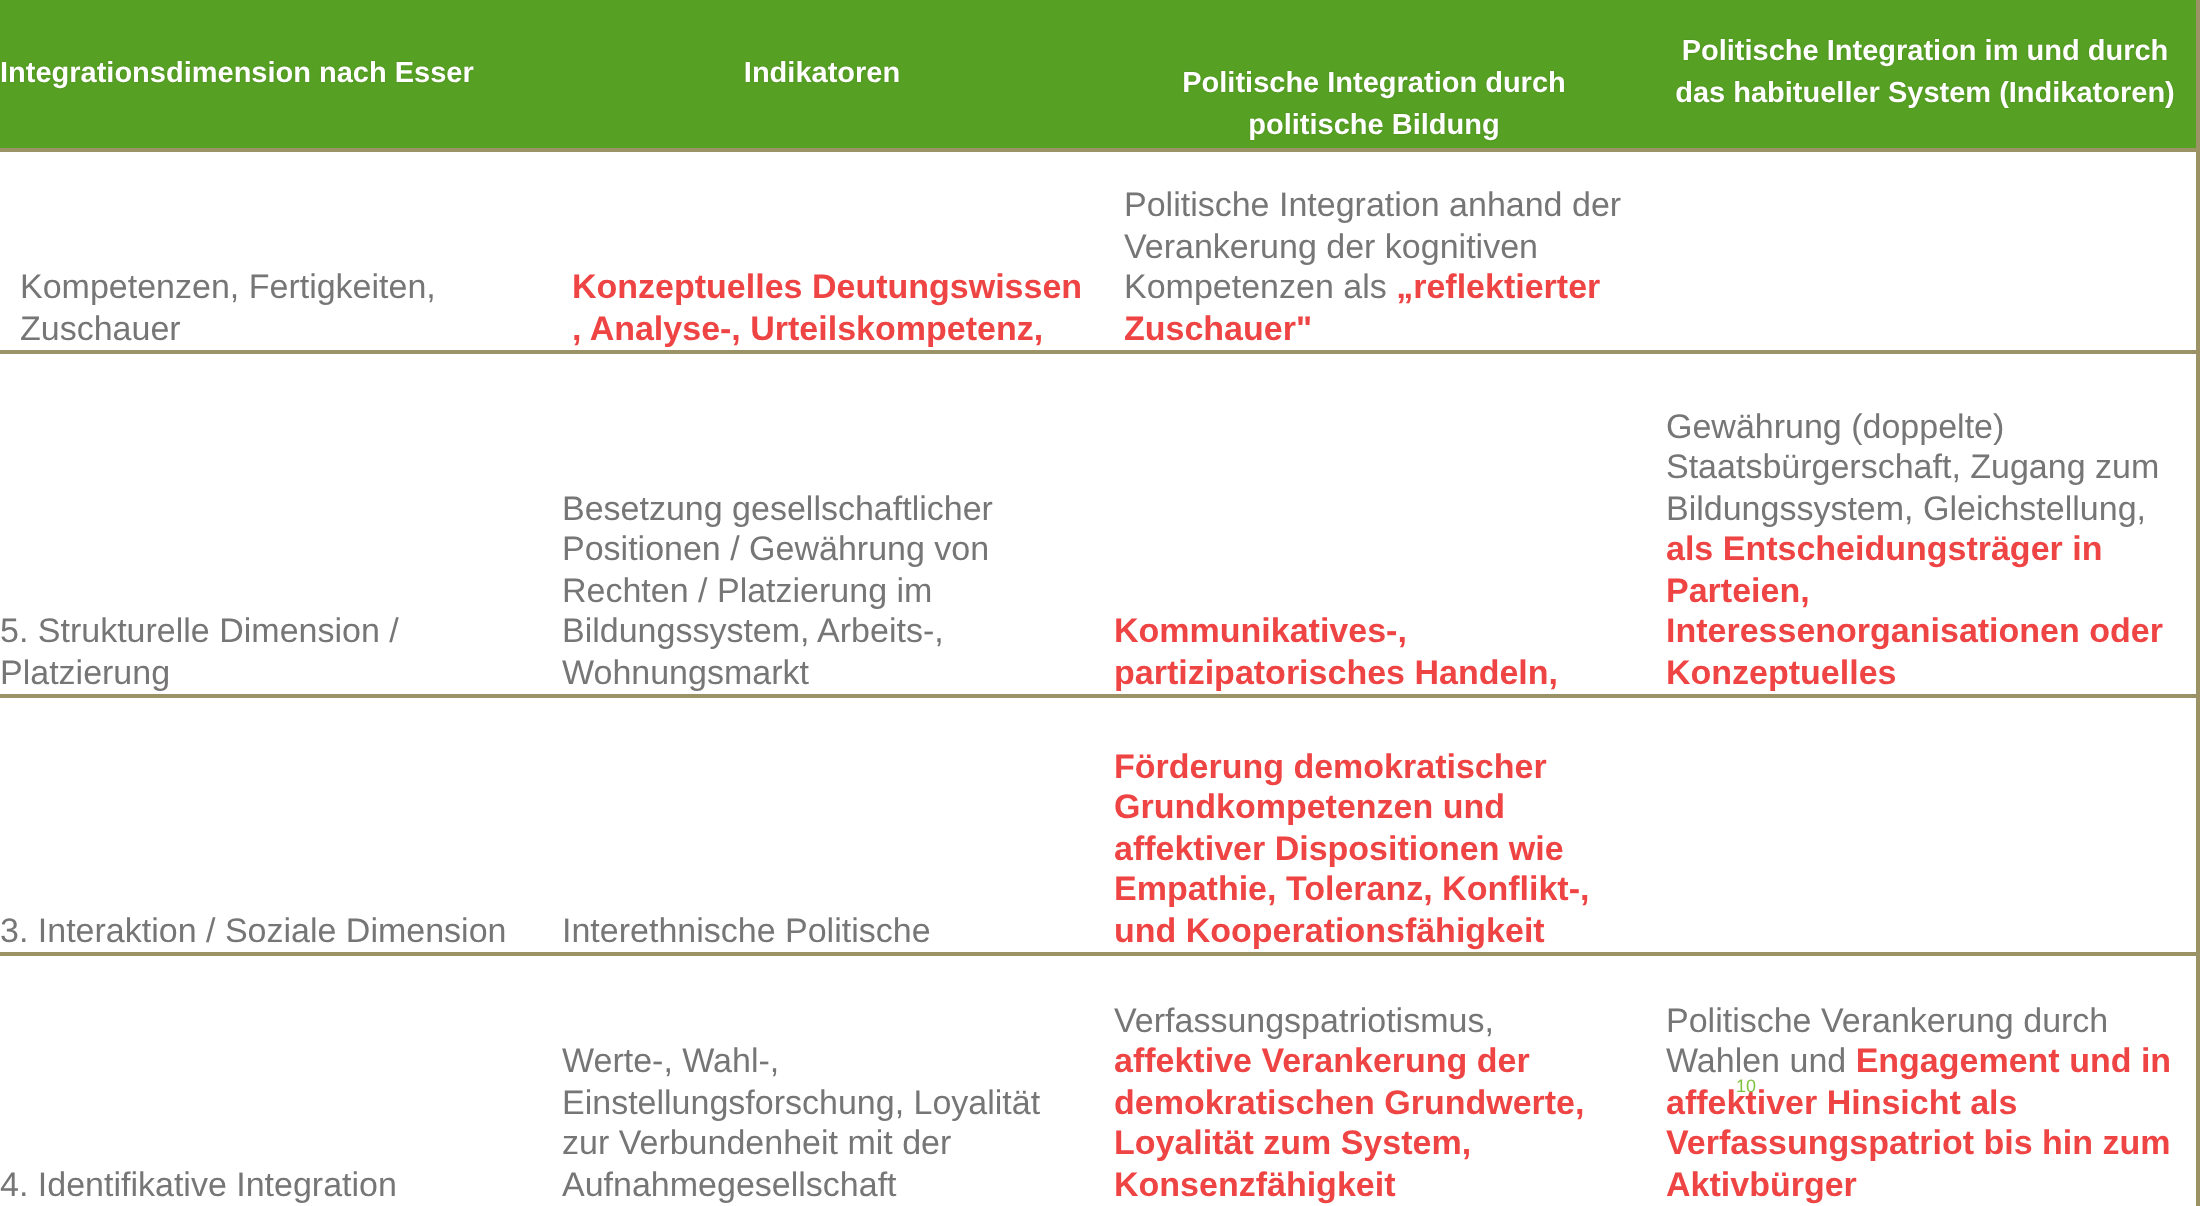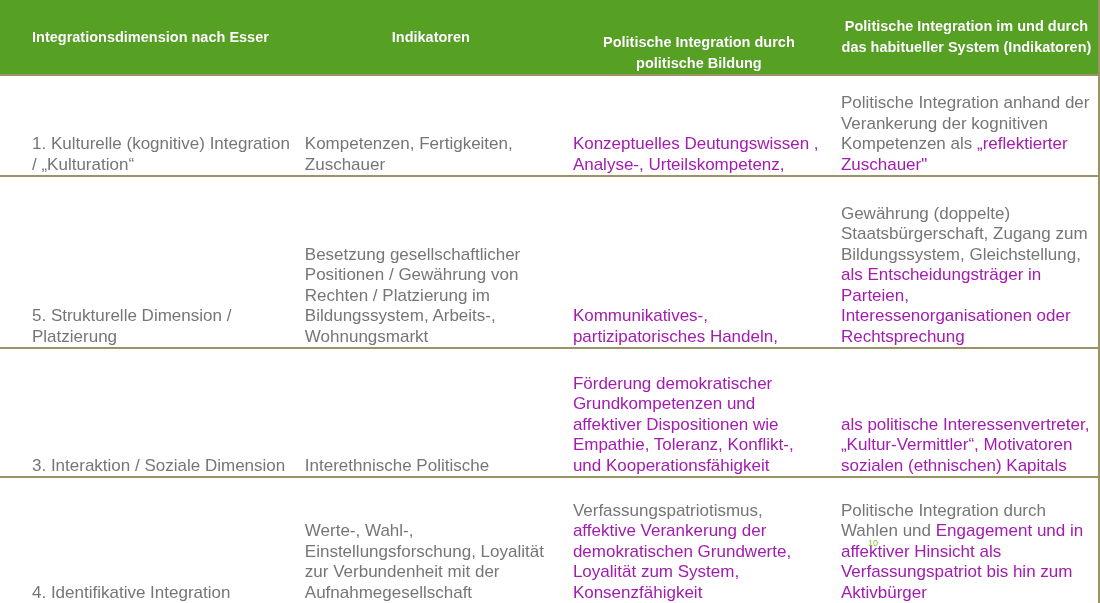--- a/index.html
+++ b/index.html
@@ -31,41 +31,41 @@
     font-weight: bold;
     font-size: 14.5px;
     line-height: 21px;
     display: flex;
     align-items: center;
     justify-content: center;
     text-align: center;
     box-sizing: border-box;
     text-shadow: 0 0 1px rgba(0,0,0,0.15);
   }
-  .c1 { width: 271px; padding-left: 0; padding-right: 4px; margin-left: 32px; }
+  .c1 { width: 271px; padding-left: 0; padding-right: 4px; }
   .c2 { width: 276px; padding-left: 10px; padding-right: 6px; }
   .c3 { width: 276px; padding-left: 10px; padding-right: 6px; align-items: flex-end; }
   .c4 { width: 275px; padding-left: 10px; padding-right: 6px; }
   .hcell.c1 { justify-content: flex-start; }
   .row {
     display: flex;
     border-bottom: 2px solid #9b9266;
     box-sizing: content-box;
   }
   .row.last { border-bottom: none; }
   .cell {
     color: #767676;
     font-size: 17px;
     line-height: 20.5px;
     display: flex;
     align-items: flex-end;
     box-sizing: border-box;
   }
   .cell .txt { display: block; }
-  .b { font-weight: normal; color: #a21caf; }
+  .b { font-weight: bold; color: #ef4444; }
   .r1 { height: 99px; }
   .r2 { height: 170px; }
   .r3 { height: 127px; }
   .r4 { height: 125px; }
   .sup {
     position: absolute;
     left: 868px;
     top: 538px;
     font-size: 9px;
     color: #7fc241;
@@ -85,23 +85,20 @@
       </div>
     <div class="hcell c3">
         <span>Politische Integration durch politische Bildung</span>
       </div>
     <div class="hcell c4">
         <span>Politische Integration im und durch das habitueller System (Indikatoren)</span>
       </div>
   </div>
 
   <div class="row r1">
-    <div class="cell c1">
-        <span class="txt">1. Kulturelle (kognitive) Integration / „Kulturation“</span>
-      </div>
     <div class="cell c2">
         <span class="txt">Kompetenzen, Fertigkeiten, Zuschauer</span>
       </div>
     <div class="cell c3">
         <span class="txt"><span></span><span class="b">Konzeptuelles Deutungswissen , Analyse-, Urteilskompetenz,</span></span>
       </div>
     <div class="cell c4">
         <span class="txt"><span>Politische Integration anhand der Verankerung der kognitiven Kompetenzen als </span><span class="b">„reflektierter Zuschauer"</span></span>
       </div>
   </div>
@@ -110,48 +107,45 @@
     <div class="cell c1">
         <span class="txt">5. Strukturelle Dimension / Platzierung</span>
       </div>
     <div class="cell c2">
         <span class="txt">Besetzung gesellschaftlicher Positionen / Gewährung von Rechten / Platzierung im Bildungssystem, Arbeits-, Wohnungsmarkt</span>
       </div>
     <div class="cell c3">
         <span class="txt"><span></span><span class="b">Kommunikatives-, partizipatorisches Handeln,</span></span>
       </div>
     <div class="cell c4">
-        <span class="txt"><span>Gewährung (doppelte) Staatsbürgerschaft, Zugang zum Bildungssystem, Gleichstellung, </span><span class="b">als Entscheidungsträger in Parteien, Interessenorganisationen oder Rechtsprechung</span></span>
+        <span class="txt"><span>Gewährung (doppelte) Staatsbürgerschaft, Zugang zum Bildungssystem, Gleichstellung, </span><span class="b">als Entscheidungsträger in Parteien, Interessenorganisationen oder Konzeptuelles</span></span>
       </div>
   </div>
 
   <div class="row r3">
     <div class="cell c1">
         <span class="txt">3. Interaktion / Soziale Dimension</span>
       </div>
     <div class="cell c2">
         <span class="txt">Interethnische Politische</span>
       </div>
     <div class="cell c3">
         <span class="txt"><span></span><span class="b">Förderung demokratischer Grundkompetenzen und affektiver Dispositionen wie Empathie, Toleranz, Konflikt-, und Kooperationsfähigkeit</span></span>
-      </div>
-    <div class="cell c4">
-        <span class="txt"><span></span><span class="b">als politische Interessenvertreter, „Kultur-Vermittler“, Motivatoren sozialen (ethnischen) Kapitals</span></span>
       </div>
   </div>
 
   <div class="row r4 last">
     <div class="cell c1">
         <span class="txt">4. Identifikative Integration</span>
       </div>
     <div class="cell c2">
         <span class="txt">Werte-, Wahl-, Einstellungsforschung, Loyalität zur Verbundenheit mit der Aufnahmegesellschaft</span>
       </div>
     <div class="cell c3">
         <span class="txt"><span>Verfassungspatriotismus, </span><span class="b">affektive Verankerung der demokratischen Grundwerte, Loyalität zum System, Konsenzfähigkeit</span></span>
       </div>
     <div class="cell c4">
-        <span class="txt"><span>Politische Integration durch Wahlen und </span><span class="b">Engagement und in affektiver Hinsicht als Verfassungspatriot bis hin zum Aktivbürger</span></span>
+        <span class="txt"><span>Politische Verankerung durch Wahlen und </span><span class="b">Engagement und in affektiver Hinsicht als Verfassungspatriot bis hin zum Aktivbürger</span></span>
       </div>
   </div>
 
   <span class="sup">10</span>
 </div>
 
 </body></html>

